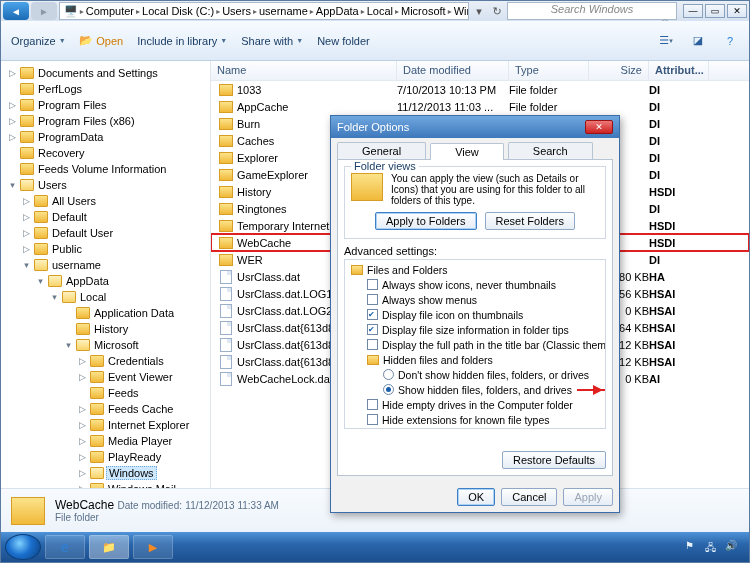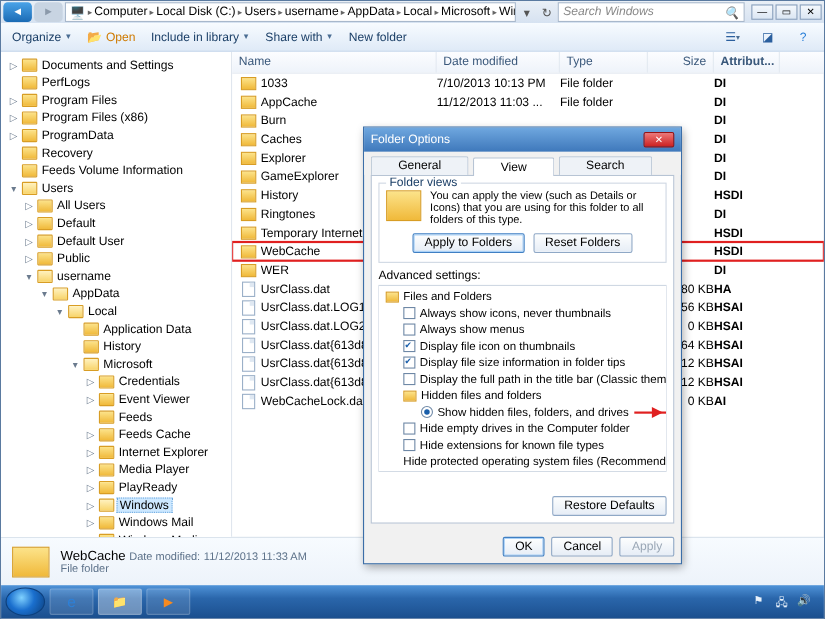--- a/index.html
+++ b/index.html
@@ -4,24 +4,24 @@
 <style>
   * { box-sizing: border-box; margin: 0; padding: 0; }
   body { font-family: "Segoe UI", Tahoma, sans-serif; font-size: 11px; color: #000; background: #fff; width: 750px; height: 563px; overflow: hidden; position: relative; }
   .window { width: 750px; height: 563px; display: flex; flex-direction: column; border: 1px solid #5a7aa0; background: #fff; }
   .titlebar { height: 20px; background: linear-gradient(#e9eff6,#d6e2f1); display: flex; align-items: center; padding: 0 2px; gap: 2px; }
   .nav-btn { width: 26px; height: 18px; border-radius: 4px; background: linear-gradient(#4aa3e8,#1b6bb5); display:flex; align-items:center; justify-content:center; color:#fff; font-size:10px; }
   .nav-btn.disabled { background:#c8d4e2; color:#8b99aa; }
   .breadcrumb { flex: 1; height: 18px; background:#fff; border:1px solid #a8b8cc; display:flex; align-items:center; padding:0 4px; gap:2px; font-size:11px; overflow:hidden; white-space:nowrap; }
   .bc-sep { color:#666; font-size:8px; }
   .bc-drop { width:16px; text-align:center; color:#555; }
-  .searchbox { width:170px; height:18px; background:#fff; border:1px solid #a8b8cc; display:flex; align-items:center; padding:0 4px; color:#888; font-style:italic; gap:4px;}
+  .searchbox { width:170px; height:18px; background:#fff; border:1px solid #a8b8cc; display:flex; align-items:center; padding:0 4px; color:#888; font-style:italic; gap:4px;flex-direction:column;}
   .win-ctrls { display:flex; gap:2px; margin-left:4px;}
   .win-ctrls div{ width:20px; height:14px; border:1px solid #8aa1bd; background:linear-gradient(#f4f8fc,#dbe6f3); font-size:9px; display:flex; align-items:center; justify-content:center;}
-  .toolbar { height:26px; background:linear-gradient(#f7fbff,#dfeaf7); border-bottom:1px solid #bcd0e8; display:flex; align-items:center; gap:14px; padding:0 10px; color:#1a3e66; font-size:11px;}
+  .toolbar { height:40px; background:linear-gradient(#f7fbff,#dfeaf7); border-bottom:1px solid #bcd0e8; display:flex; align-items:center; gap:14px; padding:0 10px; color:#1a3e66; font-size:11px;}
   .toolbar .tk { display:flex; align-items:center; gap:3px; }
   .toolbar .drop { font-size:7px; color:#4b6d93;}
   .toolbar .spacer{flex:1;}
   .toolbar .iconbtn{ width:18px; height:18px; display:flex; align-items:center; justify-content:center; color:#2b5f9e;}
   .main { flex:1; display:flex; overflow:hidden; }
   .tree { width:210px; border-right:1px solid #e0e6ee; overflow:auto; padding:4px 0 4px 2px; background:#fff;}
   .tree .node { display:flex; align-items:center; height:16px; gap:2px; white-space:nowrap;}
   .tree .tw { width:11px; text-align:center; color:#6b7b8e; font-size:9px;}
   .tree .fic { width:14px; height:12px; background:linear-gradient(#fce38a,#f0b93a); border:1px solid #d89d24; border-radius:1px; flex:none;}
   .tree .fic.open { background:linear-gradient(#fff2c0,#f8d46a);}
@@ -512,20 +512,24 @@
           <span>Display file size information in folder tips</span>
         </div>
         <div class="it" style="padding-left: 20px;">
           <span class="chk"></span>
           <span>Display the full path in the title bar (Classic theme only)</span>
         </div>
         <div class="it" style="padding-left: 20px;">
           <span class="fnode"></span>
           <span>Hidden files and folders</span>
         </div>
+        <div class="it" style="padding-left: 36px;">
+          <span class="rad"></span>
+          <span>Don't show hidden files, folders, or drives</span>
+        </div>
         <div class="it" style="padding-left: 36px; position: relative;">
           <span class="rad on"></span>
           <span>Show hidden files, folders, and drives</span>
           <span class="arrow" style="width:30px; left:230px; top:7px;"></span>
         </div>
         <div class="it" style="padding-left: 20px;">
           <span class="chk"></span>
           <span>Hide empty drives in the Computer folder</span>
         </div>
         <div class="it" style="padding-left: 20px;">

